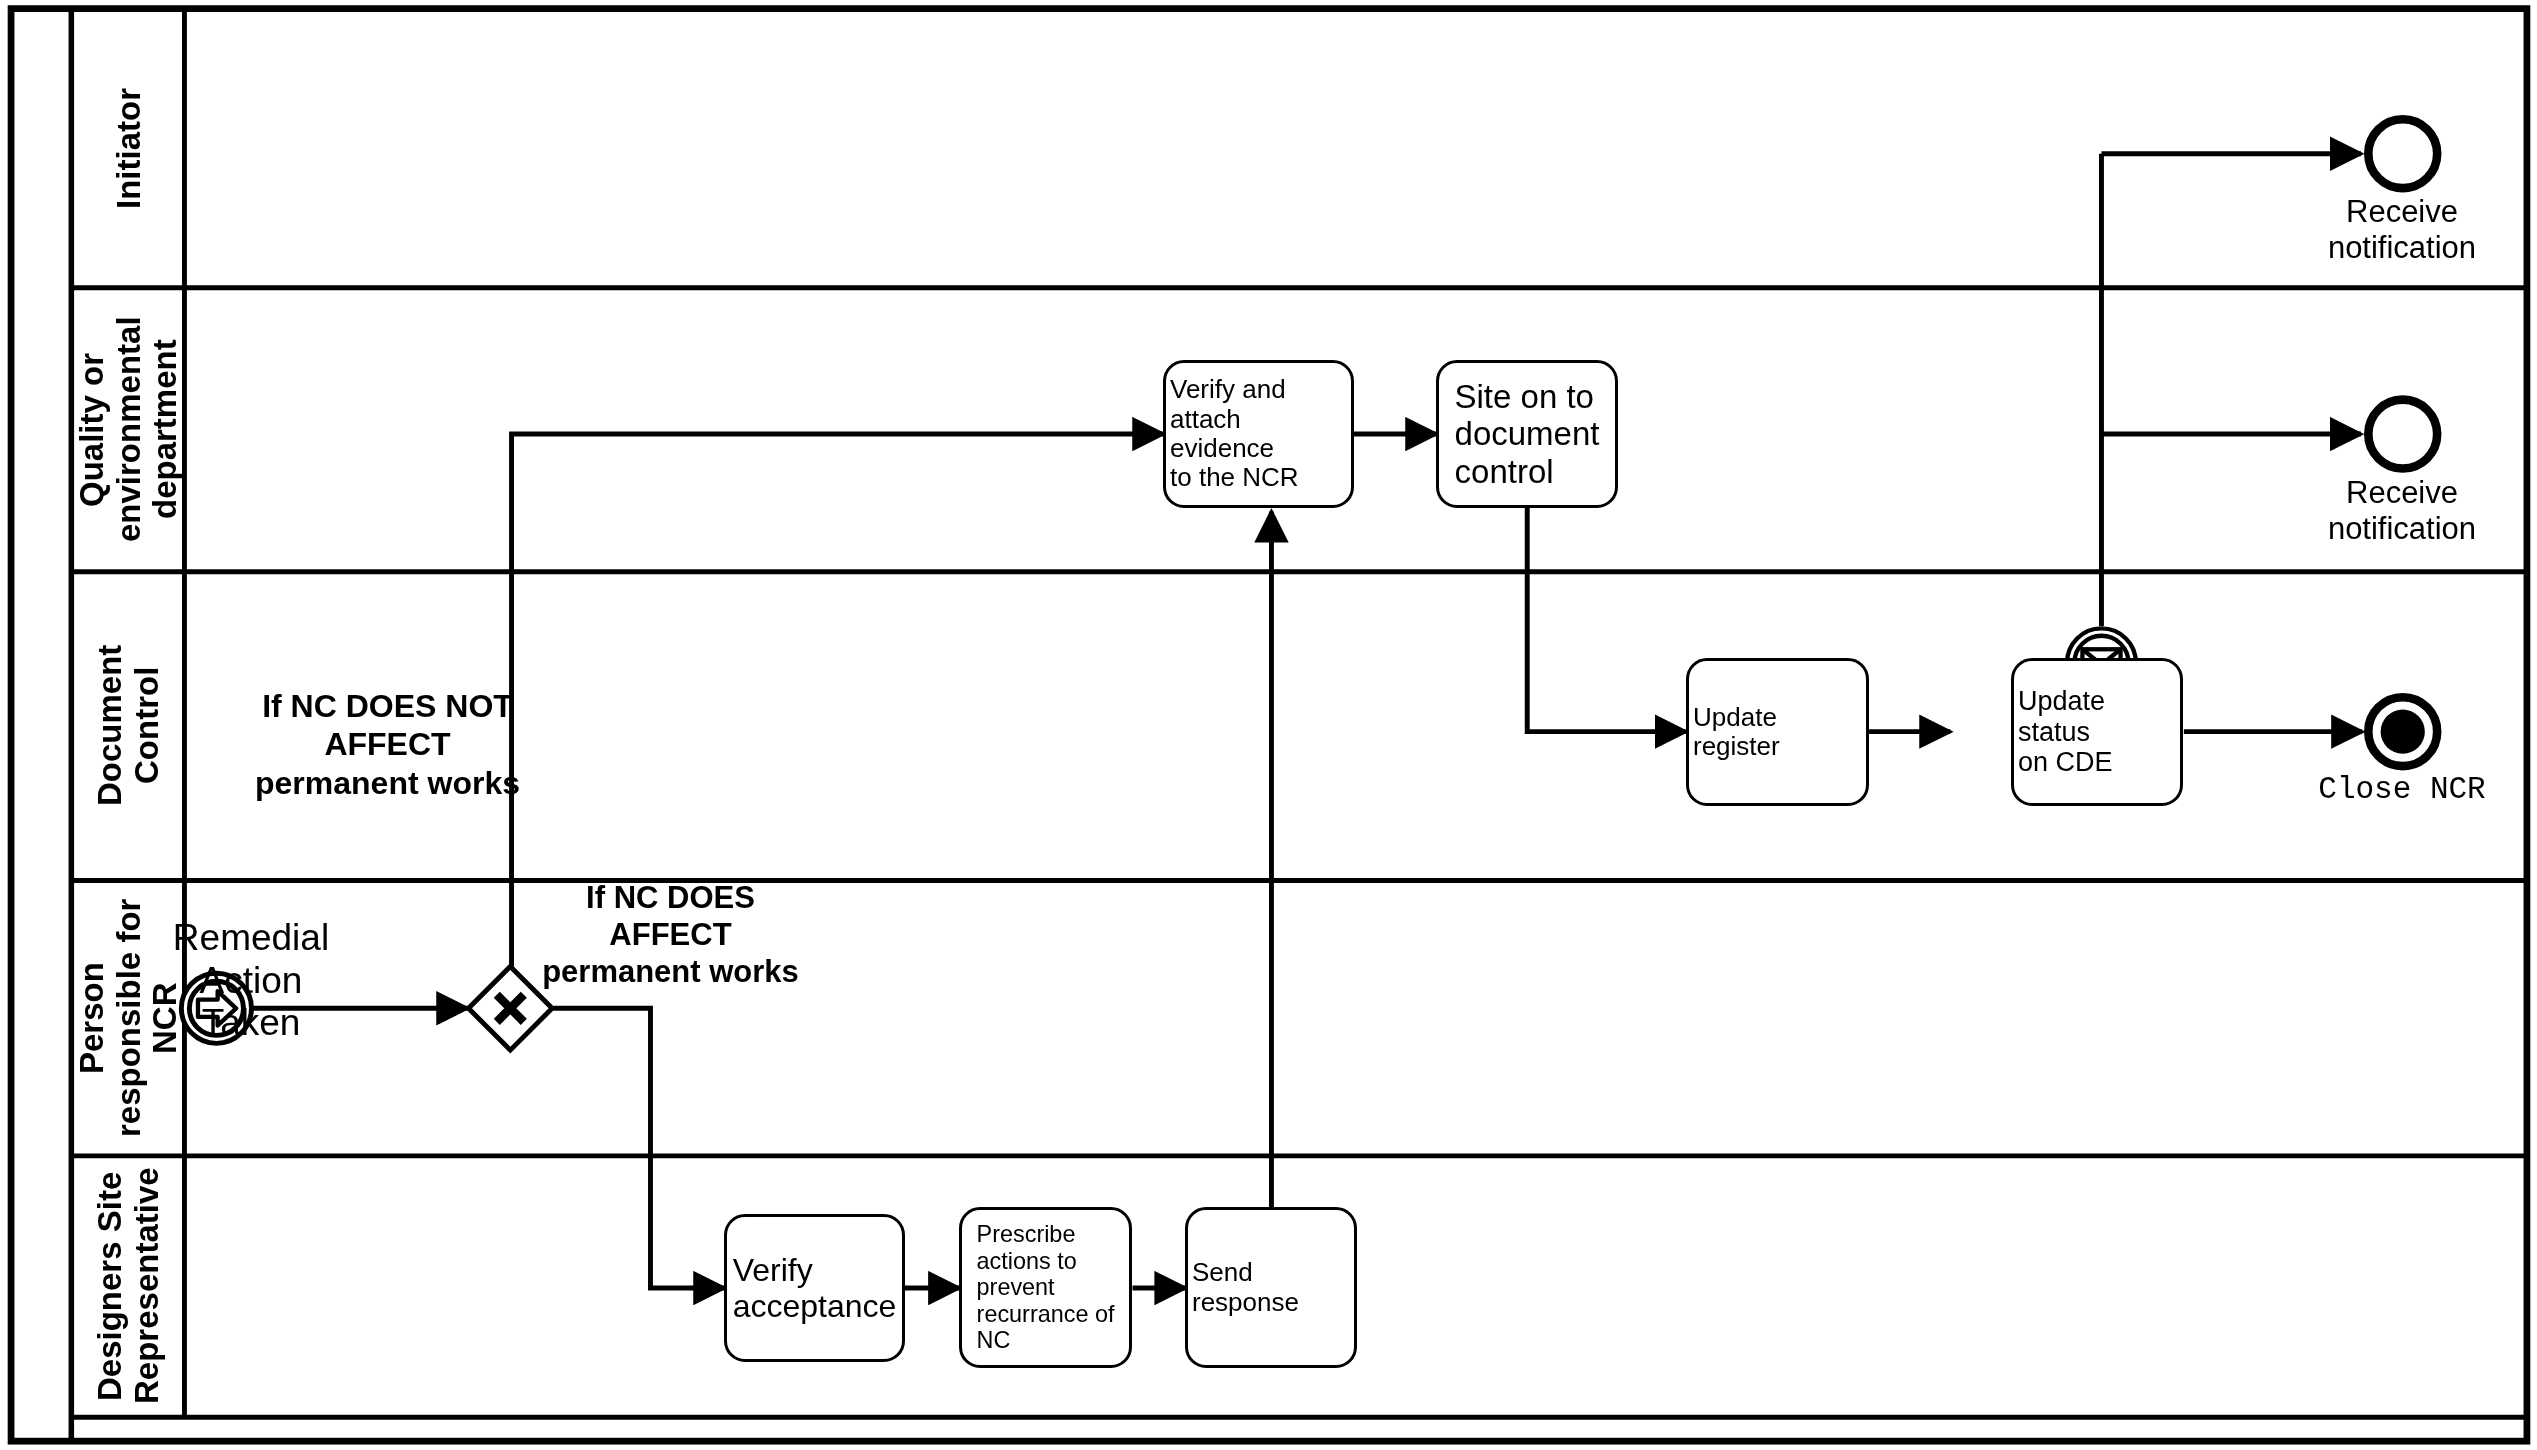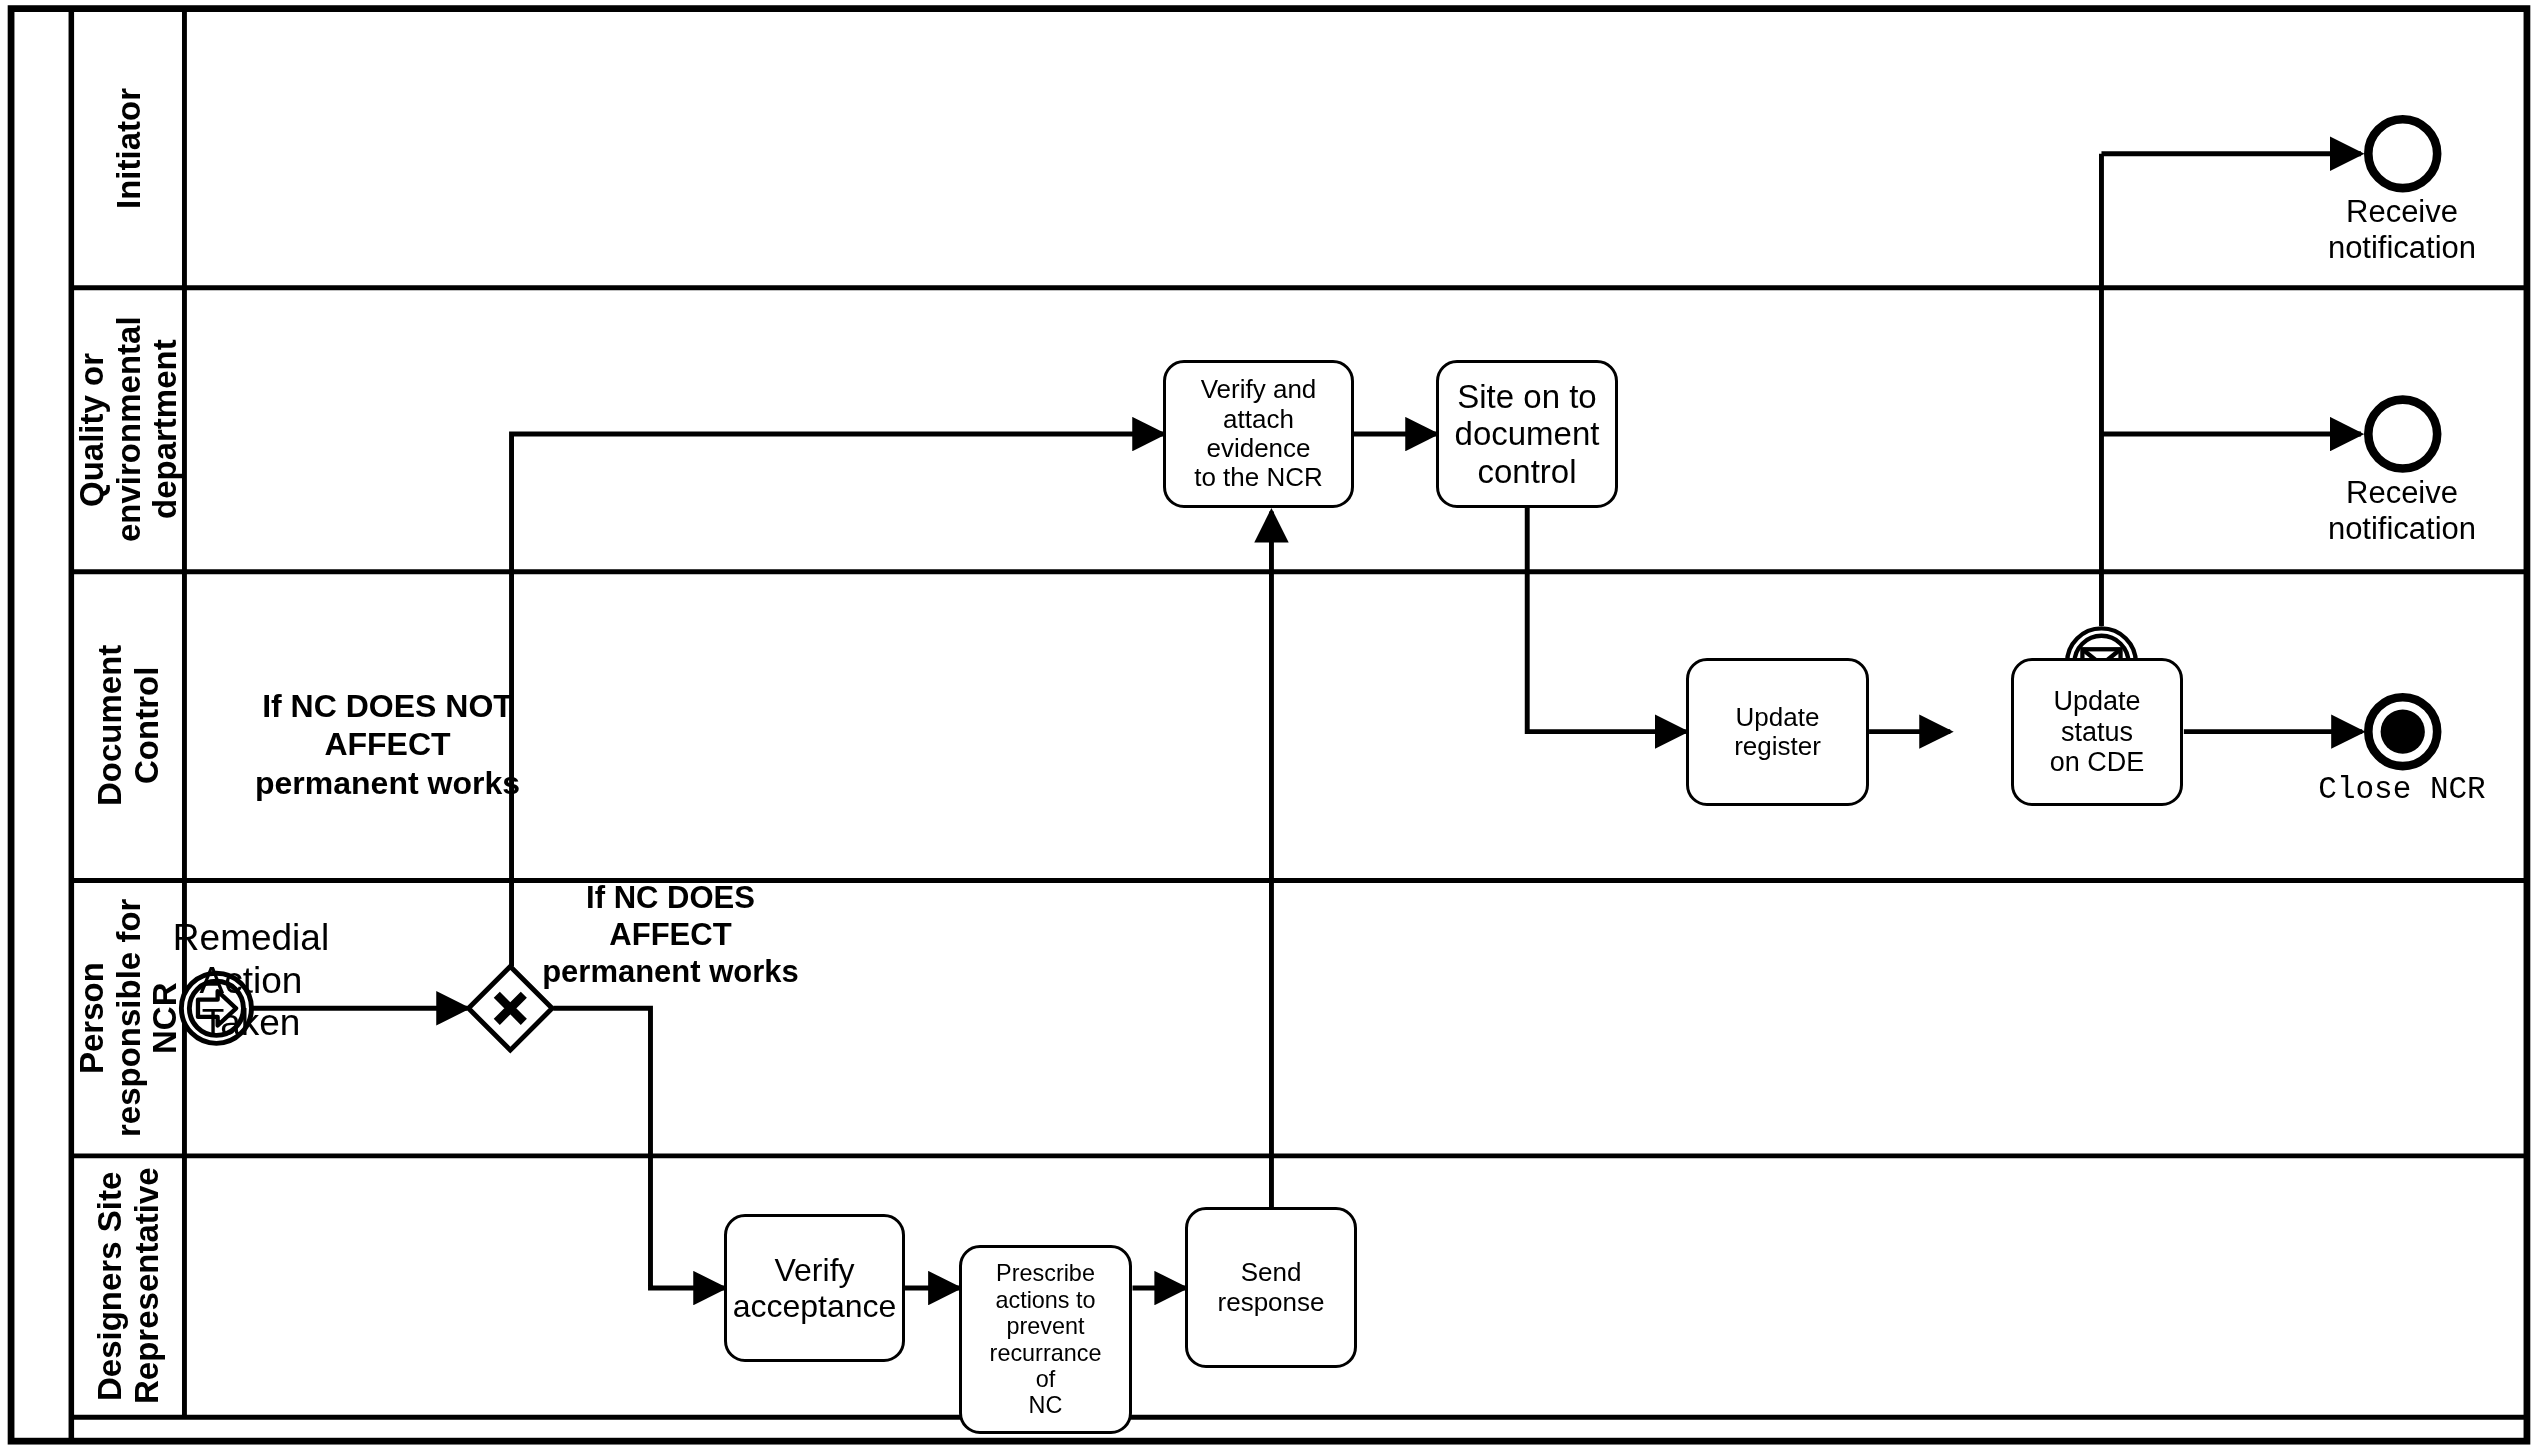--- a/index.html
+++ b/index.html
@@ -9,22 +9,22 @@
 
   .lane-label{
     position:absolute;display:flex;align-items:center;justify-content:center;
     writing-mode:vertical-rl;transform:rotate(180deg);
     text-align:center;line-height:1.12;font-weight:700;
     white-space:pre-line;
   }
   .task{
     position:absolute;box-sizing:border-box;background:#fff;
     border:3.7px solid #000;border-radius:21px;
-    display:flex;align-items:center;justify-content:center;text-align:center;
-    line-height:1.13;font-weight:400;padding:17px;
+    display:flex;align-items:center;justify-content:center;text-align:left;
+    line-height:1.13;font-weight:400;padding:4px;
   }
   .ev-label{
     position:absolute;text-align:center;line-height:1.15;white-space:pre-line;
     font-weight:400;
   }
   .note{
     position:absolute;text-align:center;line-height:1.2;white-space:pre-line;
     font-weight:700;
   }
 </style>
@@ -135,21 +135,21 @@
 control</div>
 
   <div class="task" style="left:1686px;top:658px;width:183px;height:148px;font-size:26px;white-space:pre-line;">Update register</div>
 
   <div class="task" style="left:2011px;top:658px;width:172px;height:148px;font-size:27px;white-space:pre-line;">Update status
 on CDE</div>
 
   <div class="task" style="left:724px;top:1214px;width:181px;height:148px;font-size:32px;white-space:pre-line;">Verify
 acceptance</div>
 
-  <div class="task" style="left:959px;top:1207px;width:173px;height:189px;font-size:23.4px;white-space:pre-line;margin-top:38px;">Prescribe
+  <div class="task" style="left:959px;top:1207px;width:173px;height:161px;font-size:23.4px;white-space:pre-line;">Prescribe
 actions to
 prevent
 recurrance of
 NC</div>
 
   <div class="task" style="left:1185px;top:1207px;width:172px;height:161px;font-size:26px;white-space:pre-line;">Send response</div>
 
   <div class="ev-label" style="left:134px;top:917px;width:234px;font-size:37px;">Remedial Action
 Taken</div>
 

